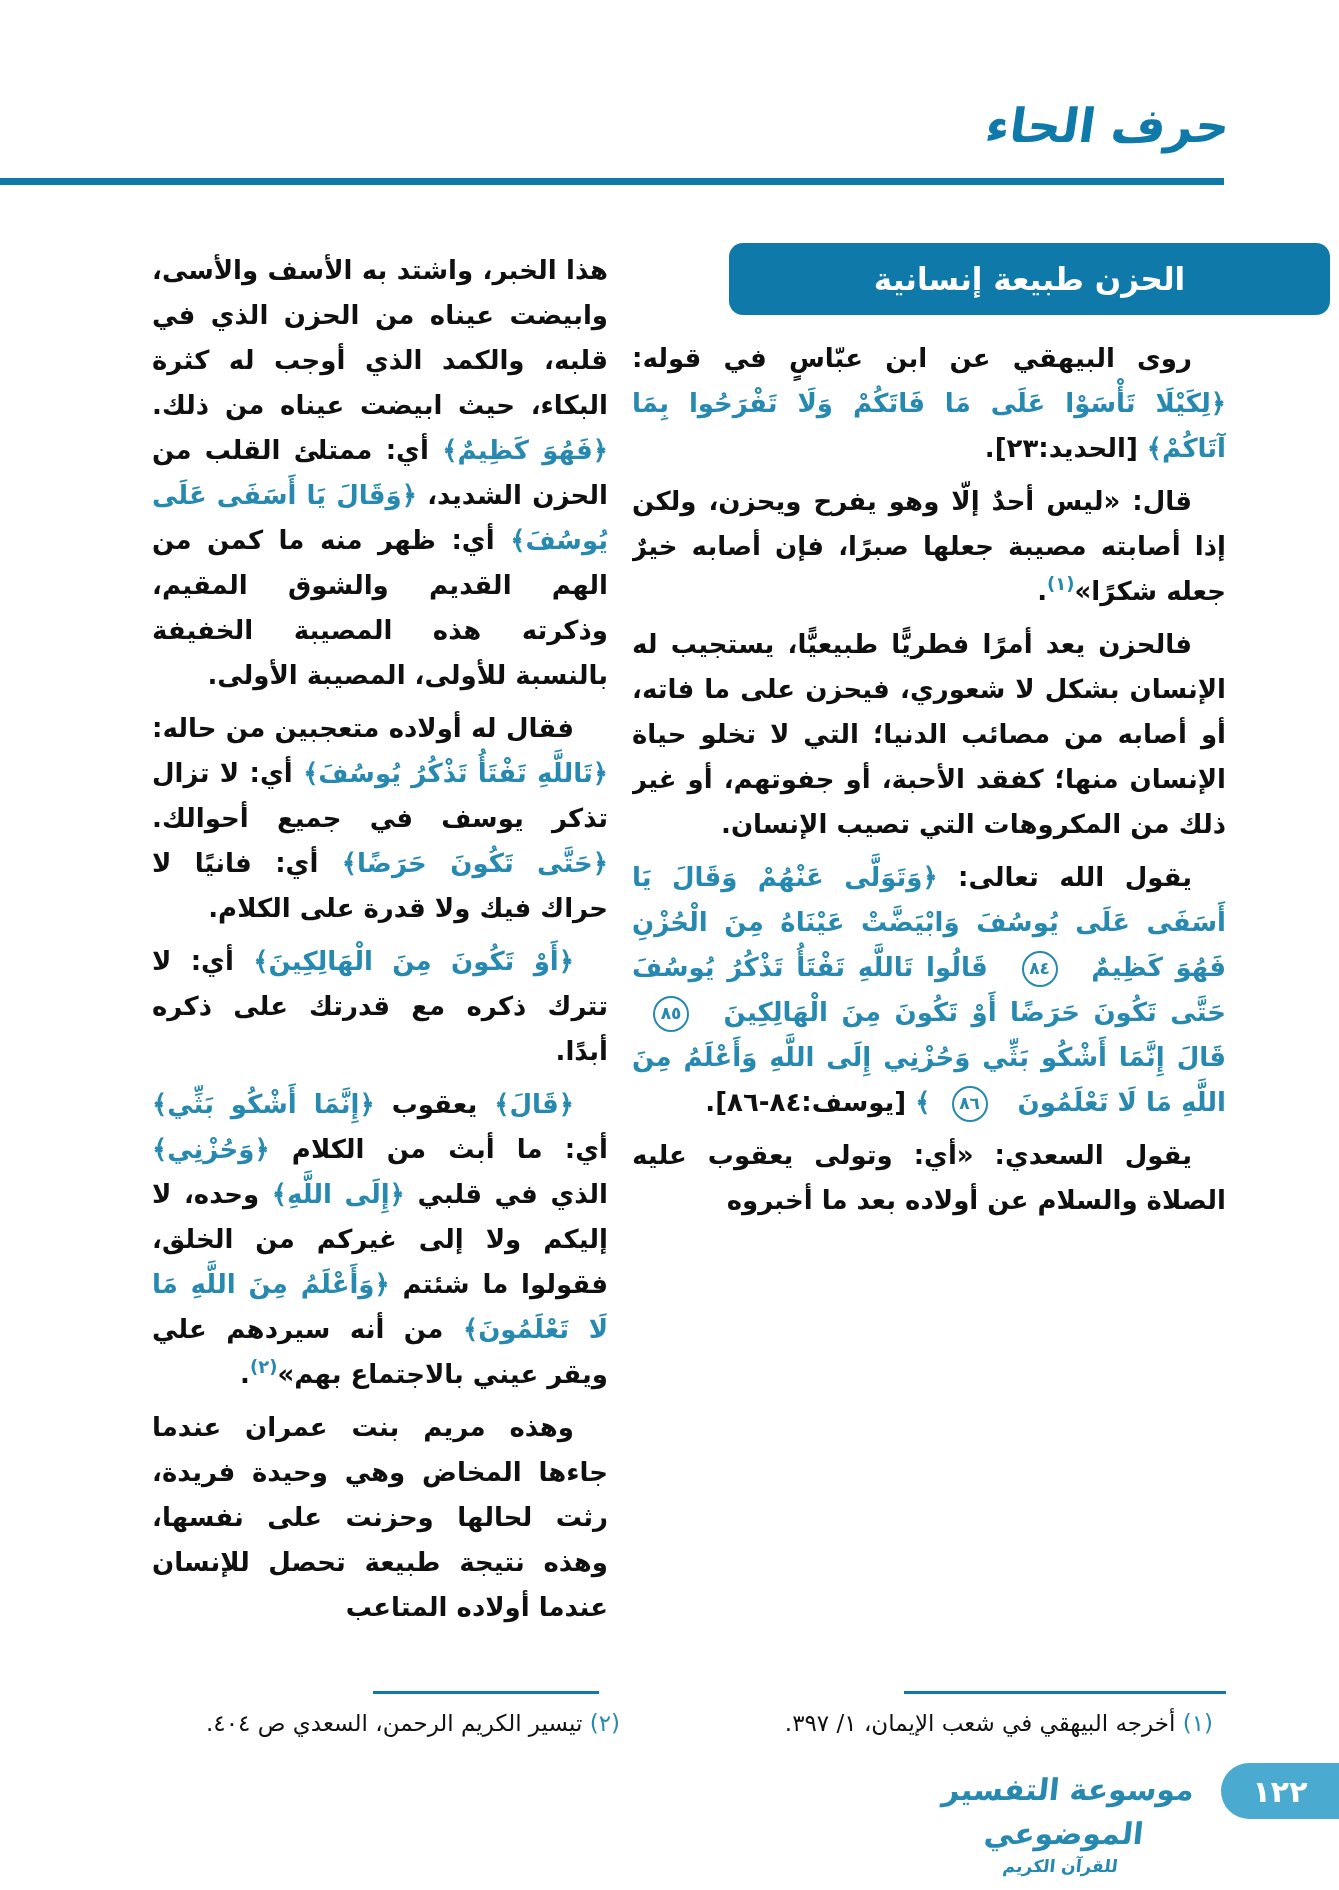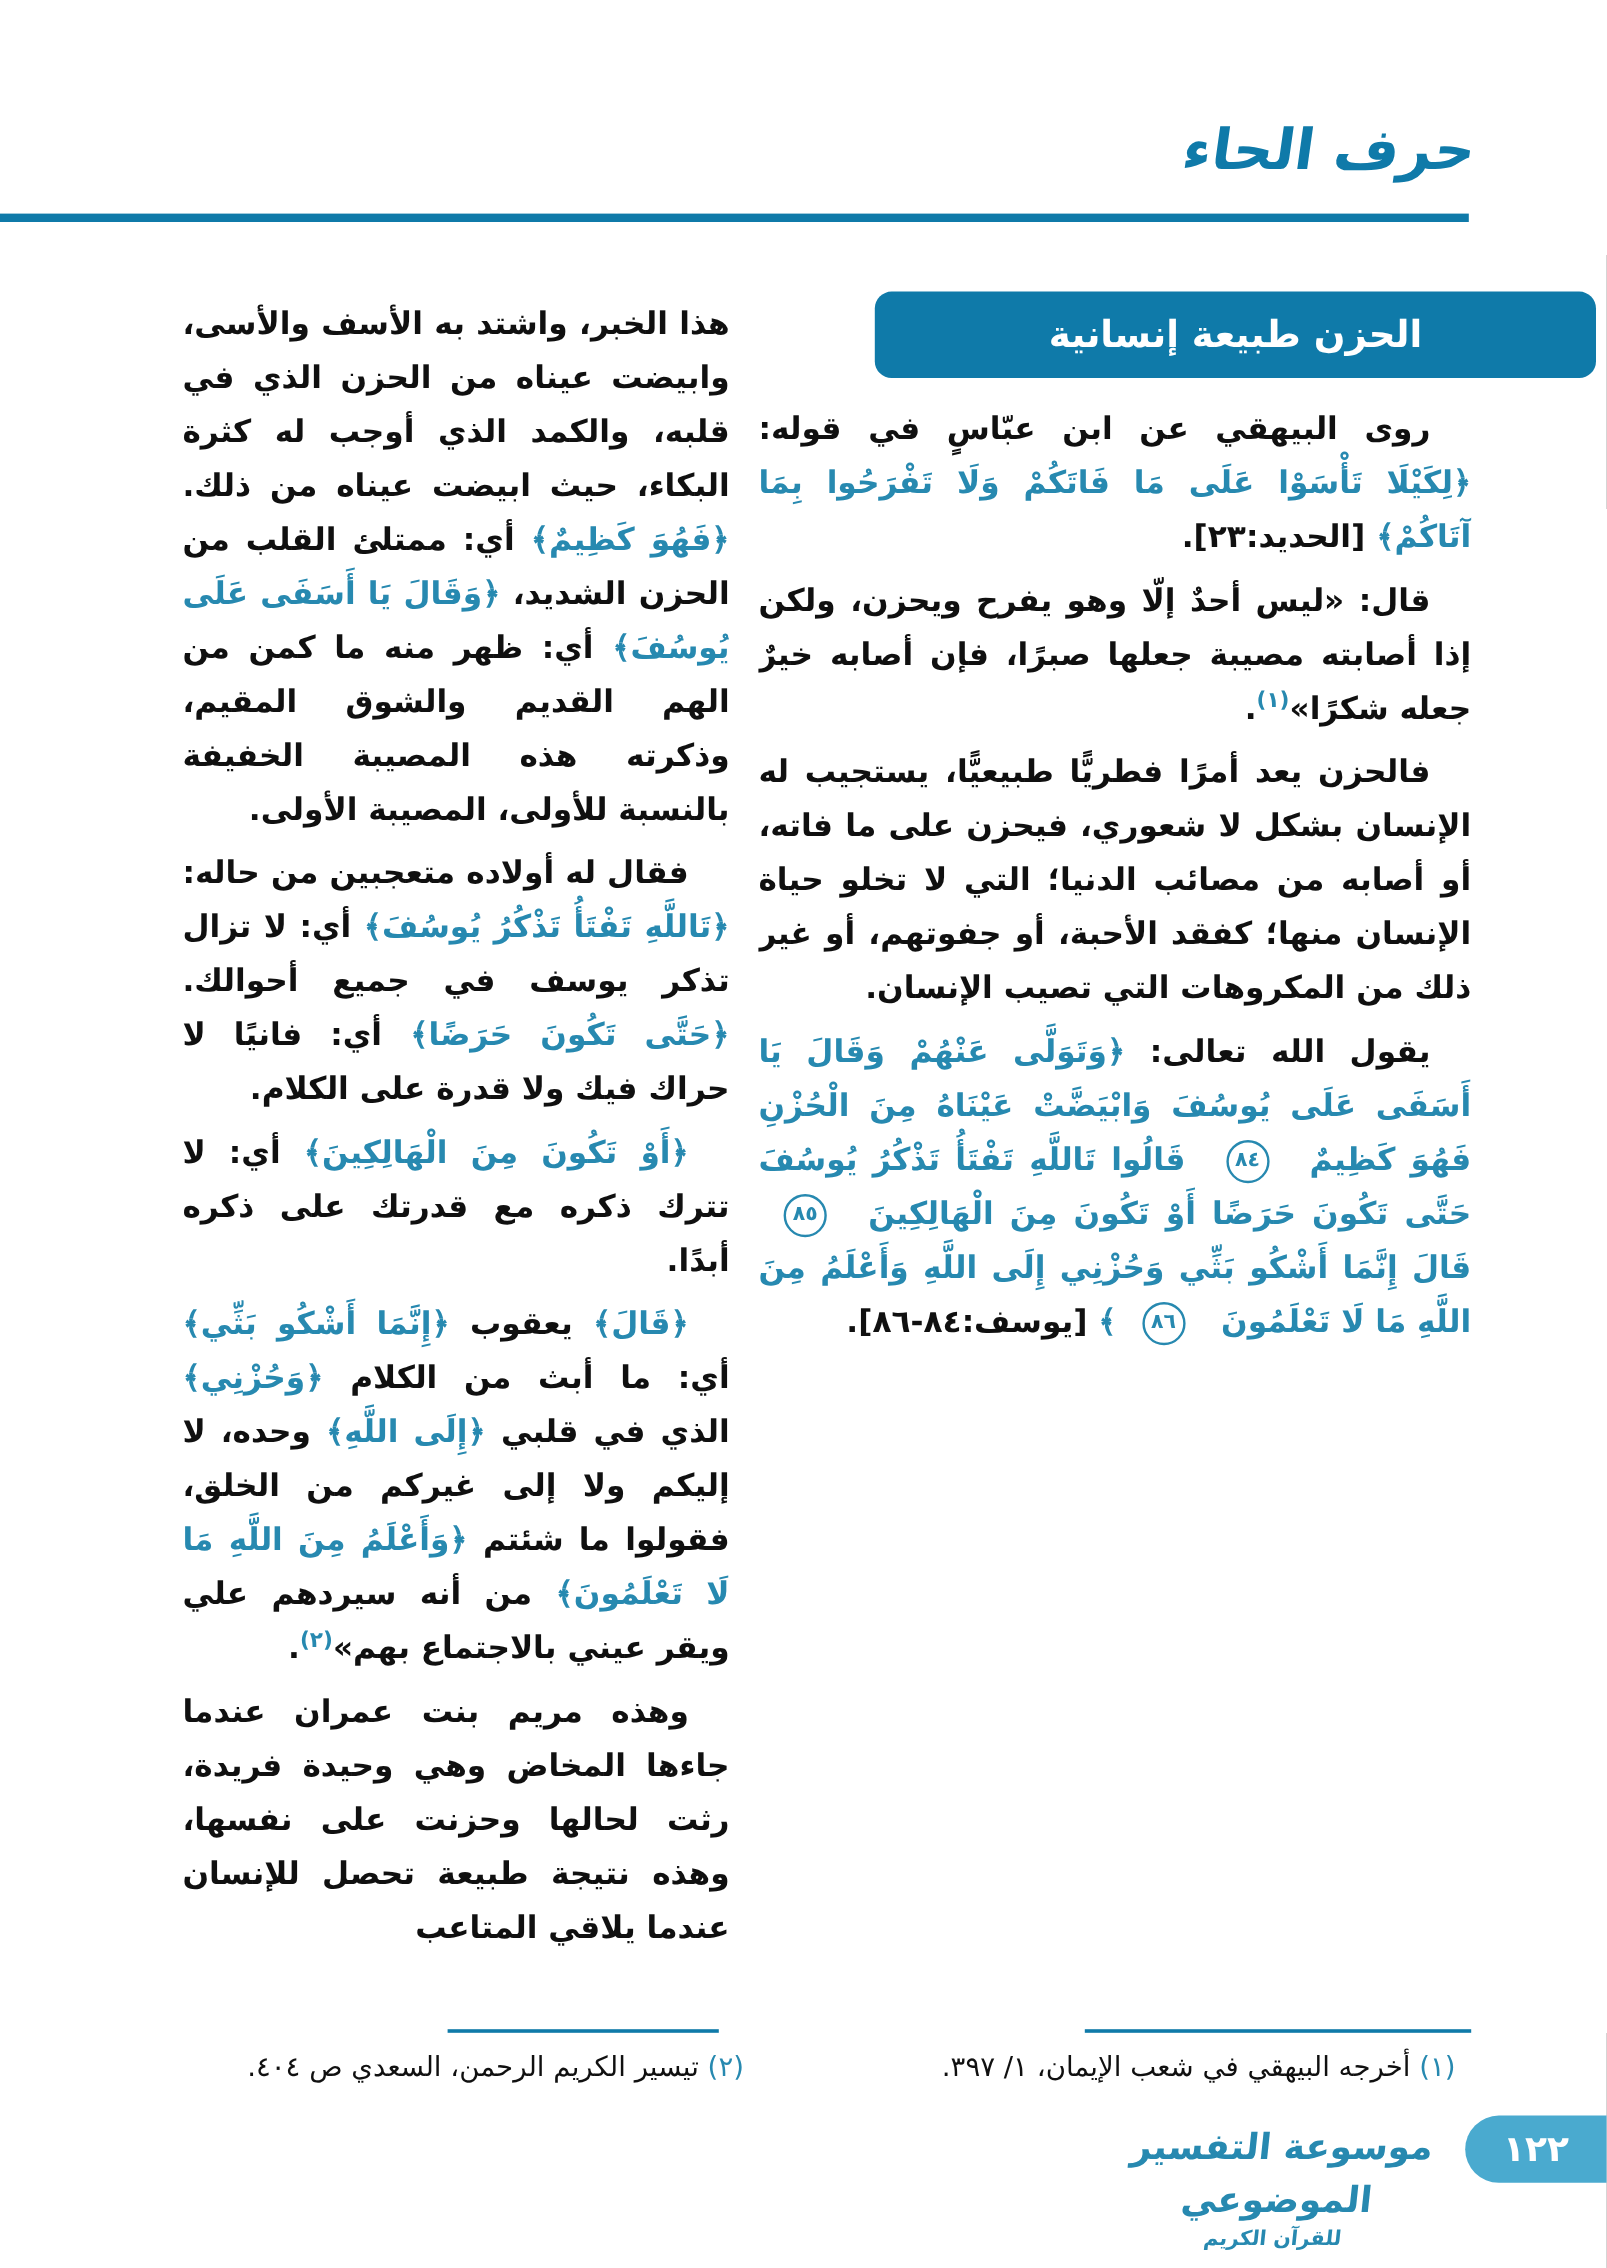--- a/index.html
+++ b/index.html
@@ -114,28 +114,29 @@
 
   <div class="section-box">
     <span class="section-box-title">الحزن طبيعة إنسانية</span>
   </div>
 
   <div class="col col-right">
       <div class="para indent"><span>روى البيهقي عن ابن عبّاسٍ في قوله: </span><span class="quran">﴿لِكَيْلَا تَأْسَوْا عَلَى مَا فَاتَكُمْ وَلَا تَفْرَحُوا بِمَا آتَاكُمْ﴾</span><span> [الحديد:٢٣].</span></div>
       <div class="para indent"><span>قال: «ليس أحدٌ إلّا وهو يفرح ويحزن، ولكن إذا أصابته مصيبة جعلها صبرًا، فإن أصابه خيرٌ جعله شكرًا»</span><span class="fnref">(١)</span><span>.</span></div>
       <div class="para indent"><span>فالحزن يعد أمرًا فطريًّا طبيعيًّا، يستجيب له الإنسان بشكل لا شعوري، فيحزن على ما فاته، أو أصابه من مصائب الدنيا؛ التي لا تخلو حياة الإنسان منها؛ كفقد الأحبة، أو جفوتهم، أو غير ذلك من المكروهات التي تصيب الإنسان.</span></div>
       <div class="para indent"><span>يقول الله تعالى: </span><span class="quran">﴿وَتَوَلَّى عَنْهُمْ وَقَالَ يَا أَسَفَى عَلَى يُوسُفَ وَابْيَضَّتْ عَيْنَاهُ مِنَ الْحُزْنِ فَهُوَ كَظِيمٌ </span><span class="aya">٨٤</span><span class="quran"> قَالُوا تَاللَّهِ تَفْتَأُ تَذْكُرُ يُوسُفَ حَتَّى تَكُونَ حَرَضًا أَوْ تَكُونَ مِنَ الْهَالِكِينَ </span><span class="aya">٨٥</span><span class="quran"> قَالَ إِنَّمَا أَشْكُو بَثِّي وَحُزْنِي إِلَى اللَّهِ وَأَعْلَمُ مِنَ اللَّهِ مَا لَا تَعْلَمُونَ </span><span class="aya">٨٦</span><span class="quran">﴾</span><span> [يوسف:٨٤-٨٦].</span></div>
+      <div class="para indent"><span>يقول السعدي: «أي: وتولى يعقوب عليه الصلاة والسلام عن أولاده بعد ما أخبروه</span></div>
     </div>
 
   <div class="col col-left">
       <div class="para"><span>هذا الخبر، واشتد به الأسف والأسى، وابيضت عيناه من الحزن الذي في قلبه، والكمد الذي أوجب له كثرة البكاء، حيث ابيضت عيناه من ذلك. </span><span class="quran">﴿فَهُوَ كَظِيمٌ﴾</span><span> أي: ممتلئ القلب من الحزن الشديد، </span><span class="quran">﴿وَقَالَ يَا أَسَفَى عَلَى يُوسُفَ﴾</span><span> أي: ظهر منه ما كمن من الهم القديم والشوق المقيم، وذكرته هذه المصيبة الخفيفة بالنسبة للأولى، المصيبة الأولى.</span></div>
       <div class="para indent"><span>فقال له أولاده متعجبين من حاله: </span><span class="quran">﴿تَاللَّهِ تَفْتَأُ تَذْكُرُ يُوسُفَ﴾</span><span> أي: لا تزال تذكر يوسف في جميع أحوالك. </span><span class="quran">﴿حَتَّى تَكُونَ حَرَضًا﴾</span><span> أي: فانيًا لا حراك فيك ولا قدرة على الكلام.</span></div>
       <div class="para indent"><span class="quran">﴿أَوْ تَكُونَ مِنَ الْهَالِكِينَ﴾</span><span> أي: لا تترك ذكره مع قدرتك على ذكره أبدًا.</span></div>
       <div class="para indent"><span class="quran">﴿قَالَ﴾</span><span> يعقوب </span><span class="quran">﴿إِنَّمَا أَشْكُو بَثِّي﴾</span><span> أي: ما أبث من الكلام </span><span class="quran">﴿وَحُزْنِي﴾</span><span> الذي في قلبي </span><span class="quran">﴿إِلَى اللَّهِ﴾</span><span> وحده، لا إليكم ولا إلى غيركم من الخلق، فقولوا ما شئتم </span><span class="quran">﴿وَأَعْلَمُ مِنَ اللَّهِ مَا لَا تَعْلَمُونَ﴾</span><span> من أنه سيردهم علي ويقر عيني بالاجتماع بهم»</span><span class="fnref">(٢)</span><span>.</span></div>
-      <div class="para indent"><span>وهذه مريم بنت عمران عندما جاءها المخاض وهي وحيدة فريدة، رثت لحالها وحزنت على نفسها، وهذه نتيجة طبيعة تحصل للإنسان عندما يلاقي المتاعب</span></div>
+      <div class="para indent"><span>وهذه مريم بنت عمران عندما جاءها المخاض وهي وحيدة فريدة، رثت لحالها وحزنت على نفسها، وهذه نتيجة طبيعة تحصل للإنسان عندما أولاده المتاعب</span></div>
     </div>
 
   <div class="fn-rule fn-rule-right"></div>
   <div class="fn-rule fn-rule-left"></div>
 
   <div class="footnote footnote-right">
     <span class="fn-num">(١)</span><span> أخرجه البيهقي في شعب الإيمان، ١/ ٣٩٧.</span>
   </div>
 
   <div class="footnote footnote-left">

